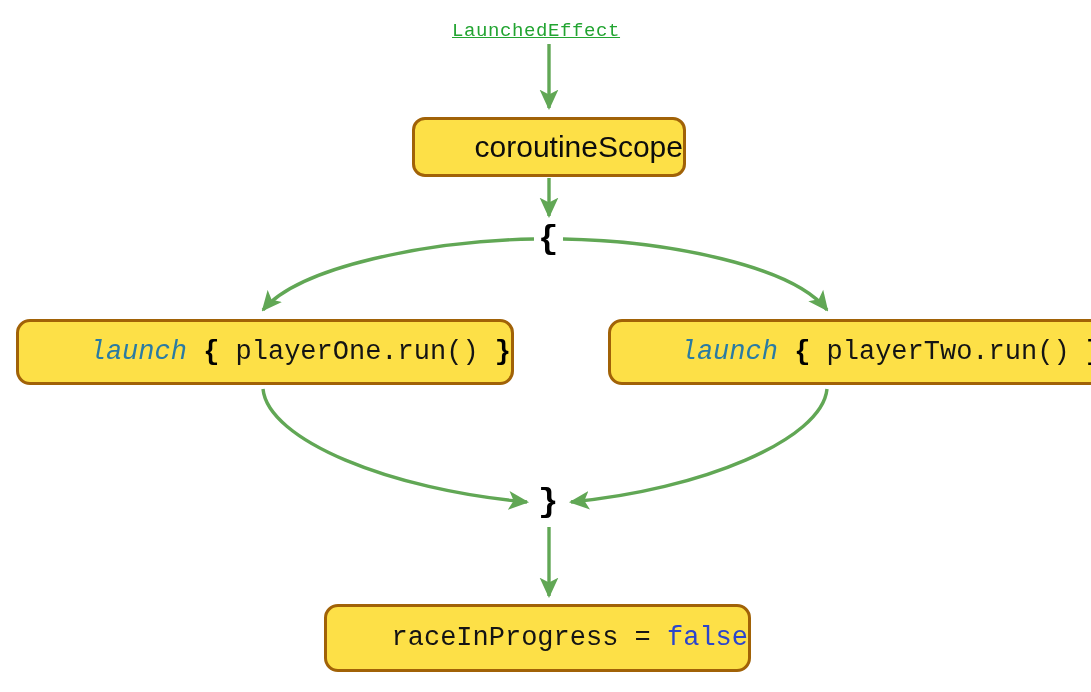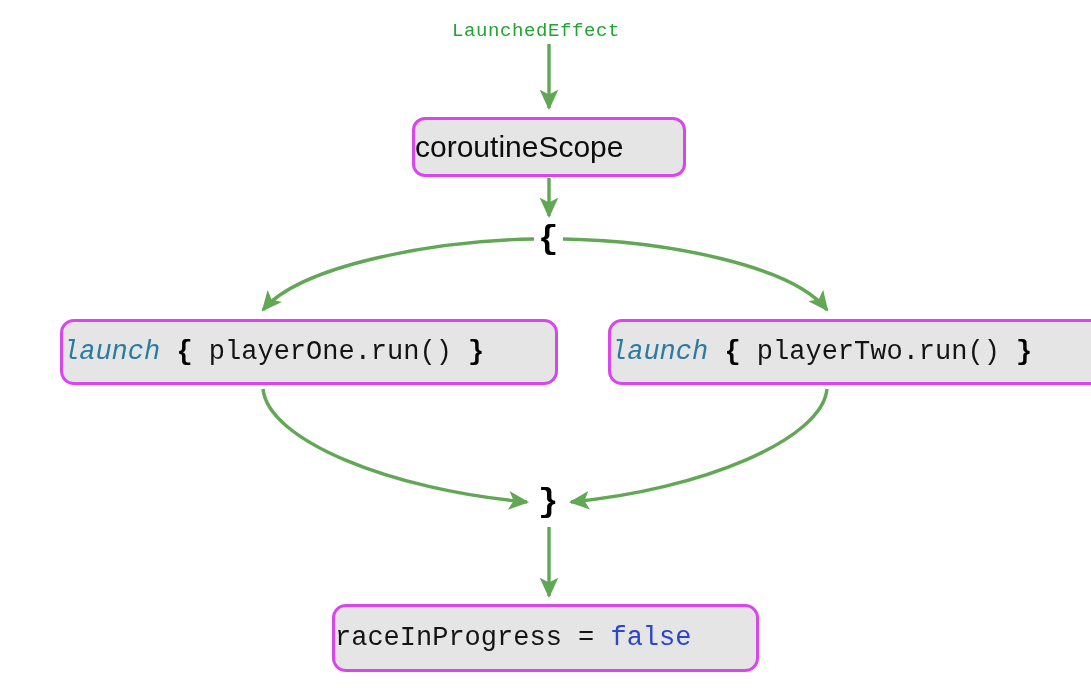--- a/index.html
+++ b/index.html
@@ -24,56 +24,55 @@
     top: 0;
     width: 1091px;
     height: 692px;
     pointer-events: none;
   }
 
   
   .node {
     position: absolute;
     box-sizing: border-box;
-    border: 3px solid #d946ef;
+    border: 3px solid #a16207;
     border-radius: 14px;
-    background: #e5e5e5;
+    background: #fde047;
     display: flex;
     align-items: center;
-    justify-content: flex-start;
+    justify-content: flex-end;
     white-space: nowrap;
   }
   .node-scope {
     left: 412px;
     top: 117px;
     width: 274px;
     height: 60px;
     border-radius: 13px;
   }
   .node-scope .node-text {
     font-family: "Liberation Sans", sans-serif;
     font-size: 30px;
     color: #0d0d0d;
     letter-spacing: 0px;
   }
   .node-launch-left {
     left: 16px;
     top: 319px;
     width: 498px;
     height: 66px;
-    margin-left: 44px;
   }
   .node-launch-right {
     left: 608px;
     top: 319px;
     width: 497px;
     height: 66px;
   }
   .node-result {
-    left: 332px;
+    left: 324px;
     top: 604px;
     width: 427px;
     height: 68px;
   }
   .code {
     font-family: "Liberation Mono", "DejaVu Sans Mono", monospace;
     font-size: 27px;
     color: #141414;
     letter-spacing: 0px;
   }
@@ -97,20 +96,21 @@
     position: absolute;
     white-space: nowrap;
   }
   .label-launchedeffect {
     left: 452px;
     top: 20px;
     font-family: "Liberation Mono", "DejaVu Sans Mono", monospace;
     font-size: 19px;
     color: #22a431;
     letter-spacing: 0.6px;
+    text-decoration: underline;
   }
   .brace-node {
     position: absolute;
     font-family: "Liberation Mono", "DejaVu Sans Mono", monospace;
     font-weight: bold;
     font-size: 34px;
     color: #000000;
     line-height: 1;
   }
   .brace-open {

